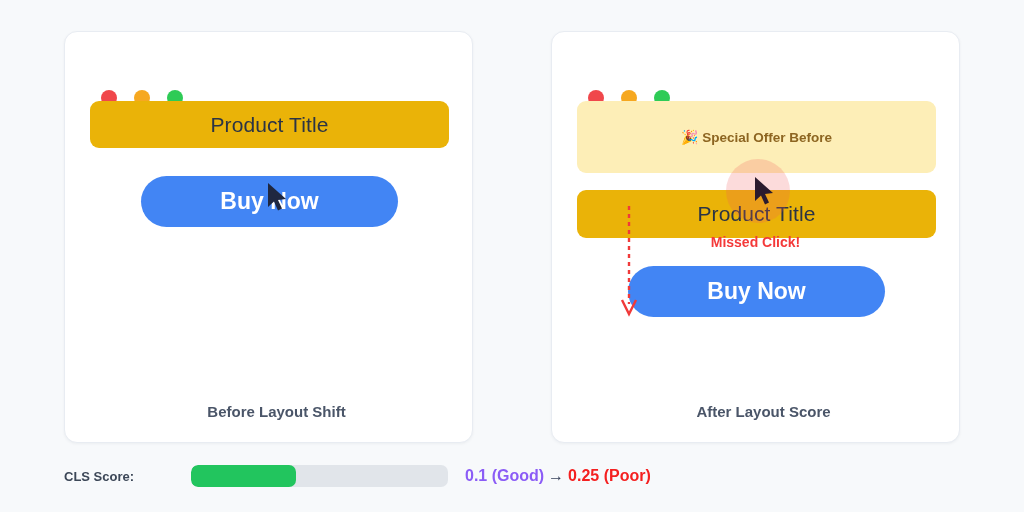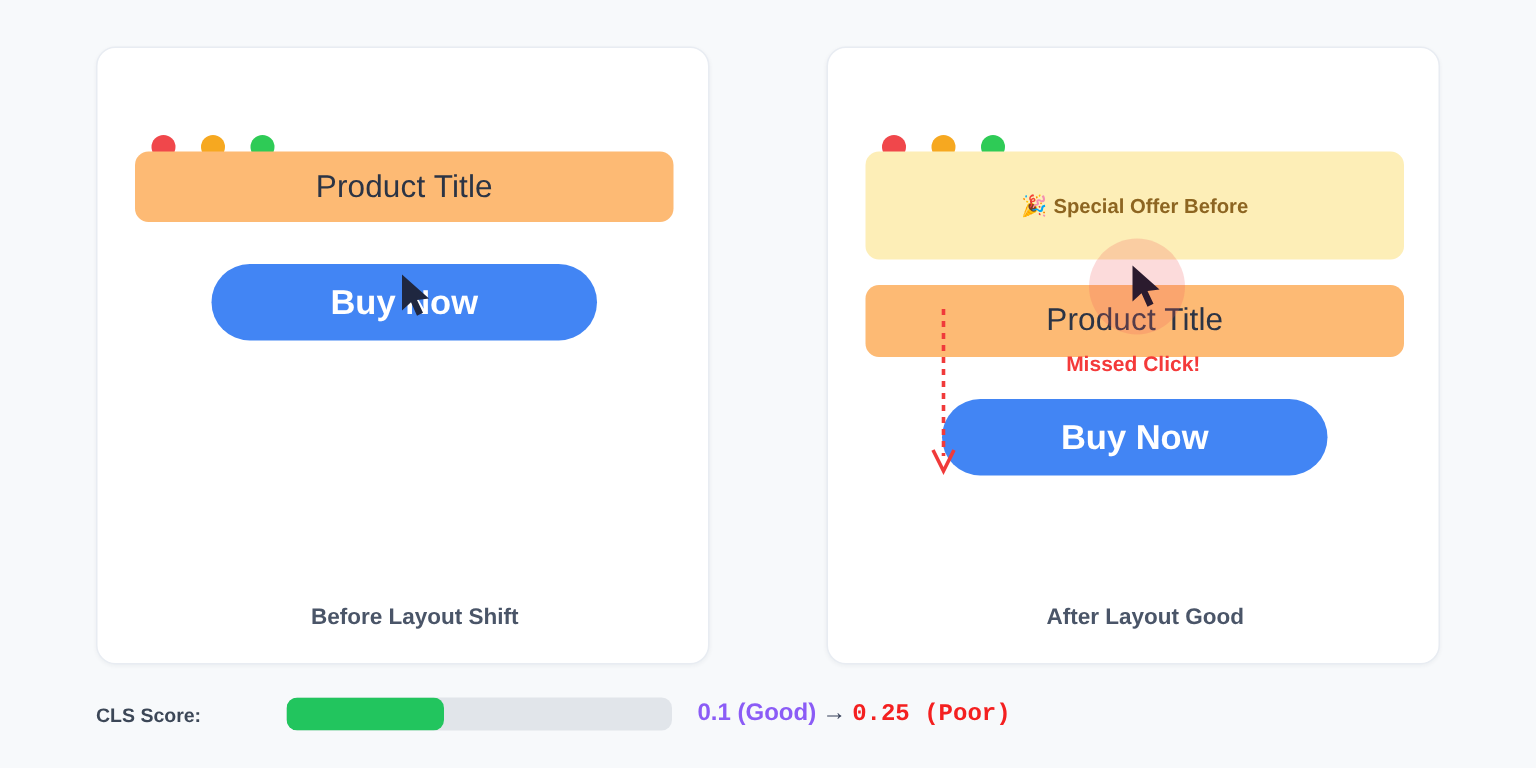--- a/index.html
+++ b/index.html
@@ -28,21 +28,21 @@
   .dots { position: absolute; top: 58px; left: 36px; display: flex; gap: 17px; }
   .dot { width: 16px; height: 16px; border-radius: 50%; }
   .dot.red    { background: #f0474b; }
   .dot.yellow { background: #f6a820; }
   .dot.green  { background: #2ecb56; }
 
   
   .title-block {
     position: absolute;
     left: 25px; width: 359px;
-    background: #fdba74;
+    background: #eab308;
     border-radius: 9px;
     display: flex; align-items: center; justify-content: center;
     color: #2b3445;
     font-size: 21px;
     letter-spacing: .1px;
   }
   .banner-block {
     position: absolute;
     left: 25px; top: 69px; width: 359px; height: 72px;
     background: #fdeeb7;
@@ -124,21 +124,21 @@
     border-radius: 7px;
   }
   .cls-values {
     margin-left: 17px;
     font-size: 16px;
     font-weight: 700;
     white-space: nowrap;
   }
   .cls-before { color: #8b5cf6; }
   .cls-arrow  { color: #37415a; margin: 0 4px; }
-  .cls-after  { color: #f42020; font-family: Liberation Mono, monospace; }
+  .cls-after  { color: #f42020; }
 </style>
 </head>
 <body>
 
 <div class="stage">
 
   <div class="card" id="card-before">
 
     <div class="dots">
       <span class="dot red"></span>
@@ -179,21 +179,21 @@
     <svg class="shift-arrow" style="left:62px;top:170px;width:30px;height:115px;" viewBox="0 0 30 115">
       <line x1="15" y1="4" x2="15" y2="102" stroke="#f03a3a" stroke-width="2.4" stroke-dasharray="4 4"></line>
       <path d="M8 98 L15 112 L22 98" fill="none" stroke="#f03a3a" stroke-width="2.4"></path>
     </svg>
 
     <div class="ripple" style="left:174px;top:127px;"></div>
     <svg class="cursor" style="left:201px;top:144px;" viewBox="0 0 22 30">
       <path d="M2 1 L2 25 L8 19.5 L12 28.5 L16 26.5 L12 18 L20 17 Z" fill="#2b1b2e"></path>
     </svg>
 
-    <div class="card-caption">After Layout Good</div>
+    <div class="card-caption">After Layout Score</div>
   </div>
 
   <div class="cls-row">
     <span class="cls-label">CLS Score:</span>
 
     <div class="cls-track">
       <div class="cls-fill" id="cls-fill" style="width: 41%;"></div>
     </div>
 
     <span class="cls-values">

